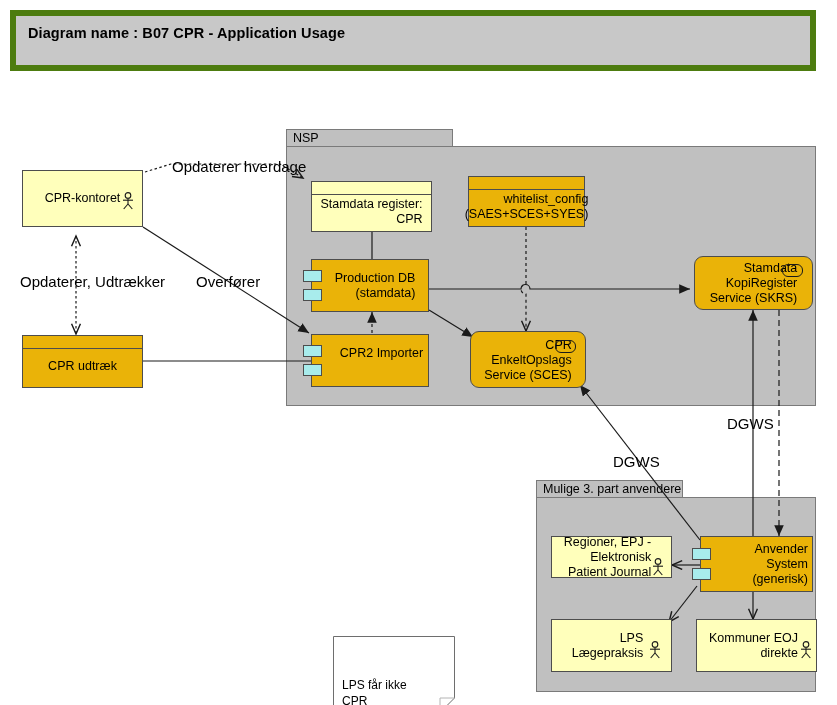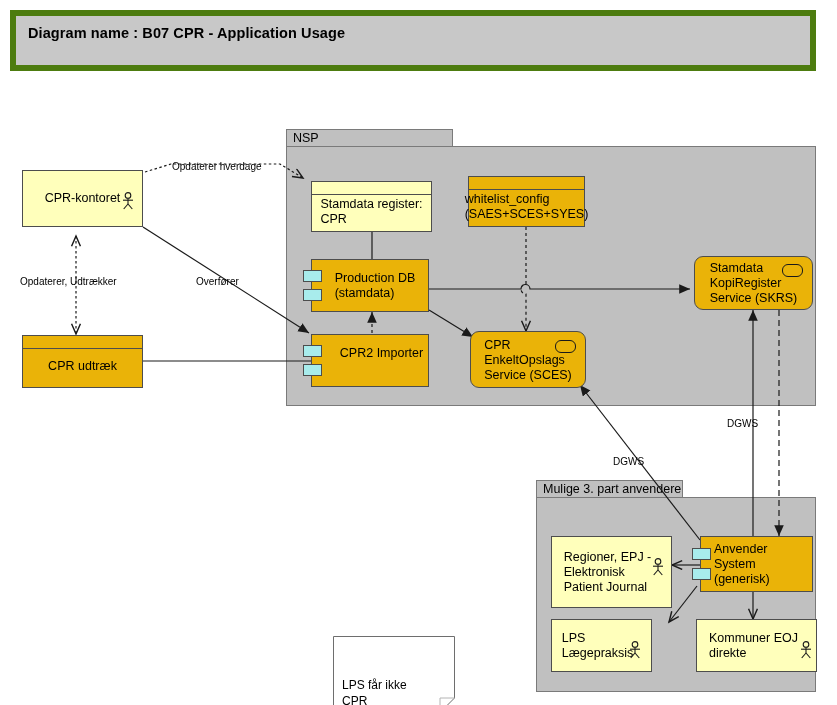--- a/index.html
+++ b/index.html
@@ -31,21 +31,21 @@
   }
   .group .body{
     position:absolute;left:0;top:17px;right:0;bottom:0;
     background:#c0c0c0;border:1px solid #7a7a7a;box-sizing:border-box;
   }
 
   
   .node{
     position:absolute;box-sizing:border-box;border:1px solid #4d4d4d;
     display:flex;align-items:center;justify-content:center;
-    text-align:left;font-size:12.5px;line-height:15px;
+    text-align:right;font-size:12.5px;line-height:15px;
     white-space:pre-line;padding:0 4px;
   }
   .yellow{background:#ffffbb;}
   .cyan{background:#eab308;}
   .rounded{border-radius:9px;}
 
   
   .band{
     position:absolute;left:0;top:0;width:100%;height:13px;
     border-bottom:1px solid #4d4d4d;box-sizing:border-box;
@@ -68,21 +68,21 @@
 
   
   .note{
     position:absolute;box-sizing:border-box;background:#ffffff;
     font-size:12px;line-height:16px;white-space:pre-line;
     padding:9px 8px 0 9px;text-align:left;
   }
 
   
   .elabel{
-    position:absolute;font-size:10px;line-height:14px;white-space:nowrap;
+    position:absolute;font-size:15px;line-height:14px;white-space:nowrap;
     background:transparent;
   }
   svg.wires{position:absolute;left:0;top:0;width:837px;height:705px;overflow:visible;}
 </style>
 </head>
 <body>
 
 <div id="canvas">
 
   <div class="title-frame">
@@ -229,36 +229,36 @@
     <span class="iface" style="right:9px;top:7px;"></span>
   </div>
 
   <div class="node cyan" style="left:700px;top:536px;width:113px;height:56px;">
     <span class="socket" style="top:11px;"></span>
     <span class="socket" style="top:31px;"></span>
     <span style="padding-left:9px;">Anvender System
 (generisk)</span>
   </div>
 
-  <div class="node yellow" style="left:551px;top:536px;width:121px;height:72px;">
+  <div class="node yellow" style="left:551px;top:536px;width:121px;height:42px;">
     <span style="padding-right:8px;">Regioner, EPJ -
 Elektronisk
 Patient Journal</span>
     <span class="actor" style="right:6px;top:6px;">
       <svg viewBox="0 0 14 18" width="14" height="18">
         <circle cx="7" cy="3.4" r="2.8" fill="none" stroke="#1a1a1a" stroke-width="1.1"></circle>
         <line x1="7" y1="6.3" x2="7" y2="12" stroke="#1a1a1a" stroke-width="1.1"></line>
         <line x1="2" y1="8.2" x2="12" y2="8.2" stroke="#1a1a1a" stroke-width="1.1"></line>
         <line x1="7" y1="12" x2="2.7" y2="17" stroke="#1a1a1a" stroke-width="1.1"></line>
         <line x1="7" y1="12" x2="11.3" y2="17" stroke="#1a1a1a" stroke-width="1.1"></line>
       </svg>
     </span>
   </div>
 
-  <div class="node yellow" style="left:551px;top:619px;width:101px;height:53px;">
+  <div class="node yellow" style="left:551px;top:619px;width:121px;height:53px;">
     <span style="padding-right:8px;">LPS
 Lægepraksis</span>
     <span class="actor" style="right:9px;top:6px;">
       <svg viewBox="0 0 14 18" width="14" height="18">
         <circle cx="7" cy="3.4" r="2.8" fill="none" stroke="#1a1a1a" stroke-width="1.1"></circle>
         <line x1="7" y1="6.3" x2="7" y2="12" stroke="#1a1a1a" stroke-width="1.1"></line>
         <line x1="2" y1="8.2" x2="12" y2="8.2" stroke="#1a1a1a" stroke-width="1.1"></line>
         <line x1="7" y1="12" x2="2.7" y2="17" stroke="#1a1a1a" stroke-width="1.1"></line>
         <line x1="7" y1="12" x2="11.3" y2="17" stroke="#1a1a1a" stroke-width="1.1"></line>
       </svg>

